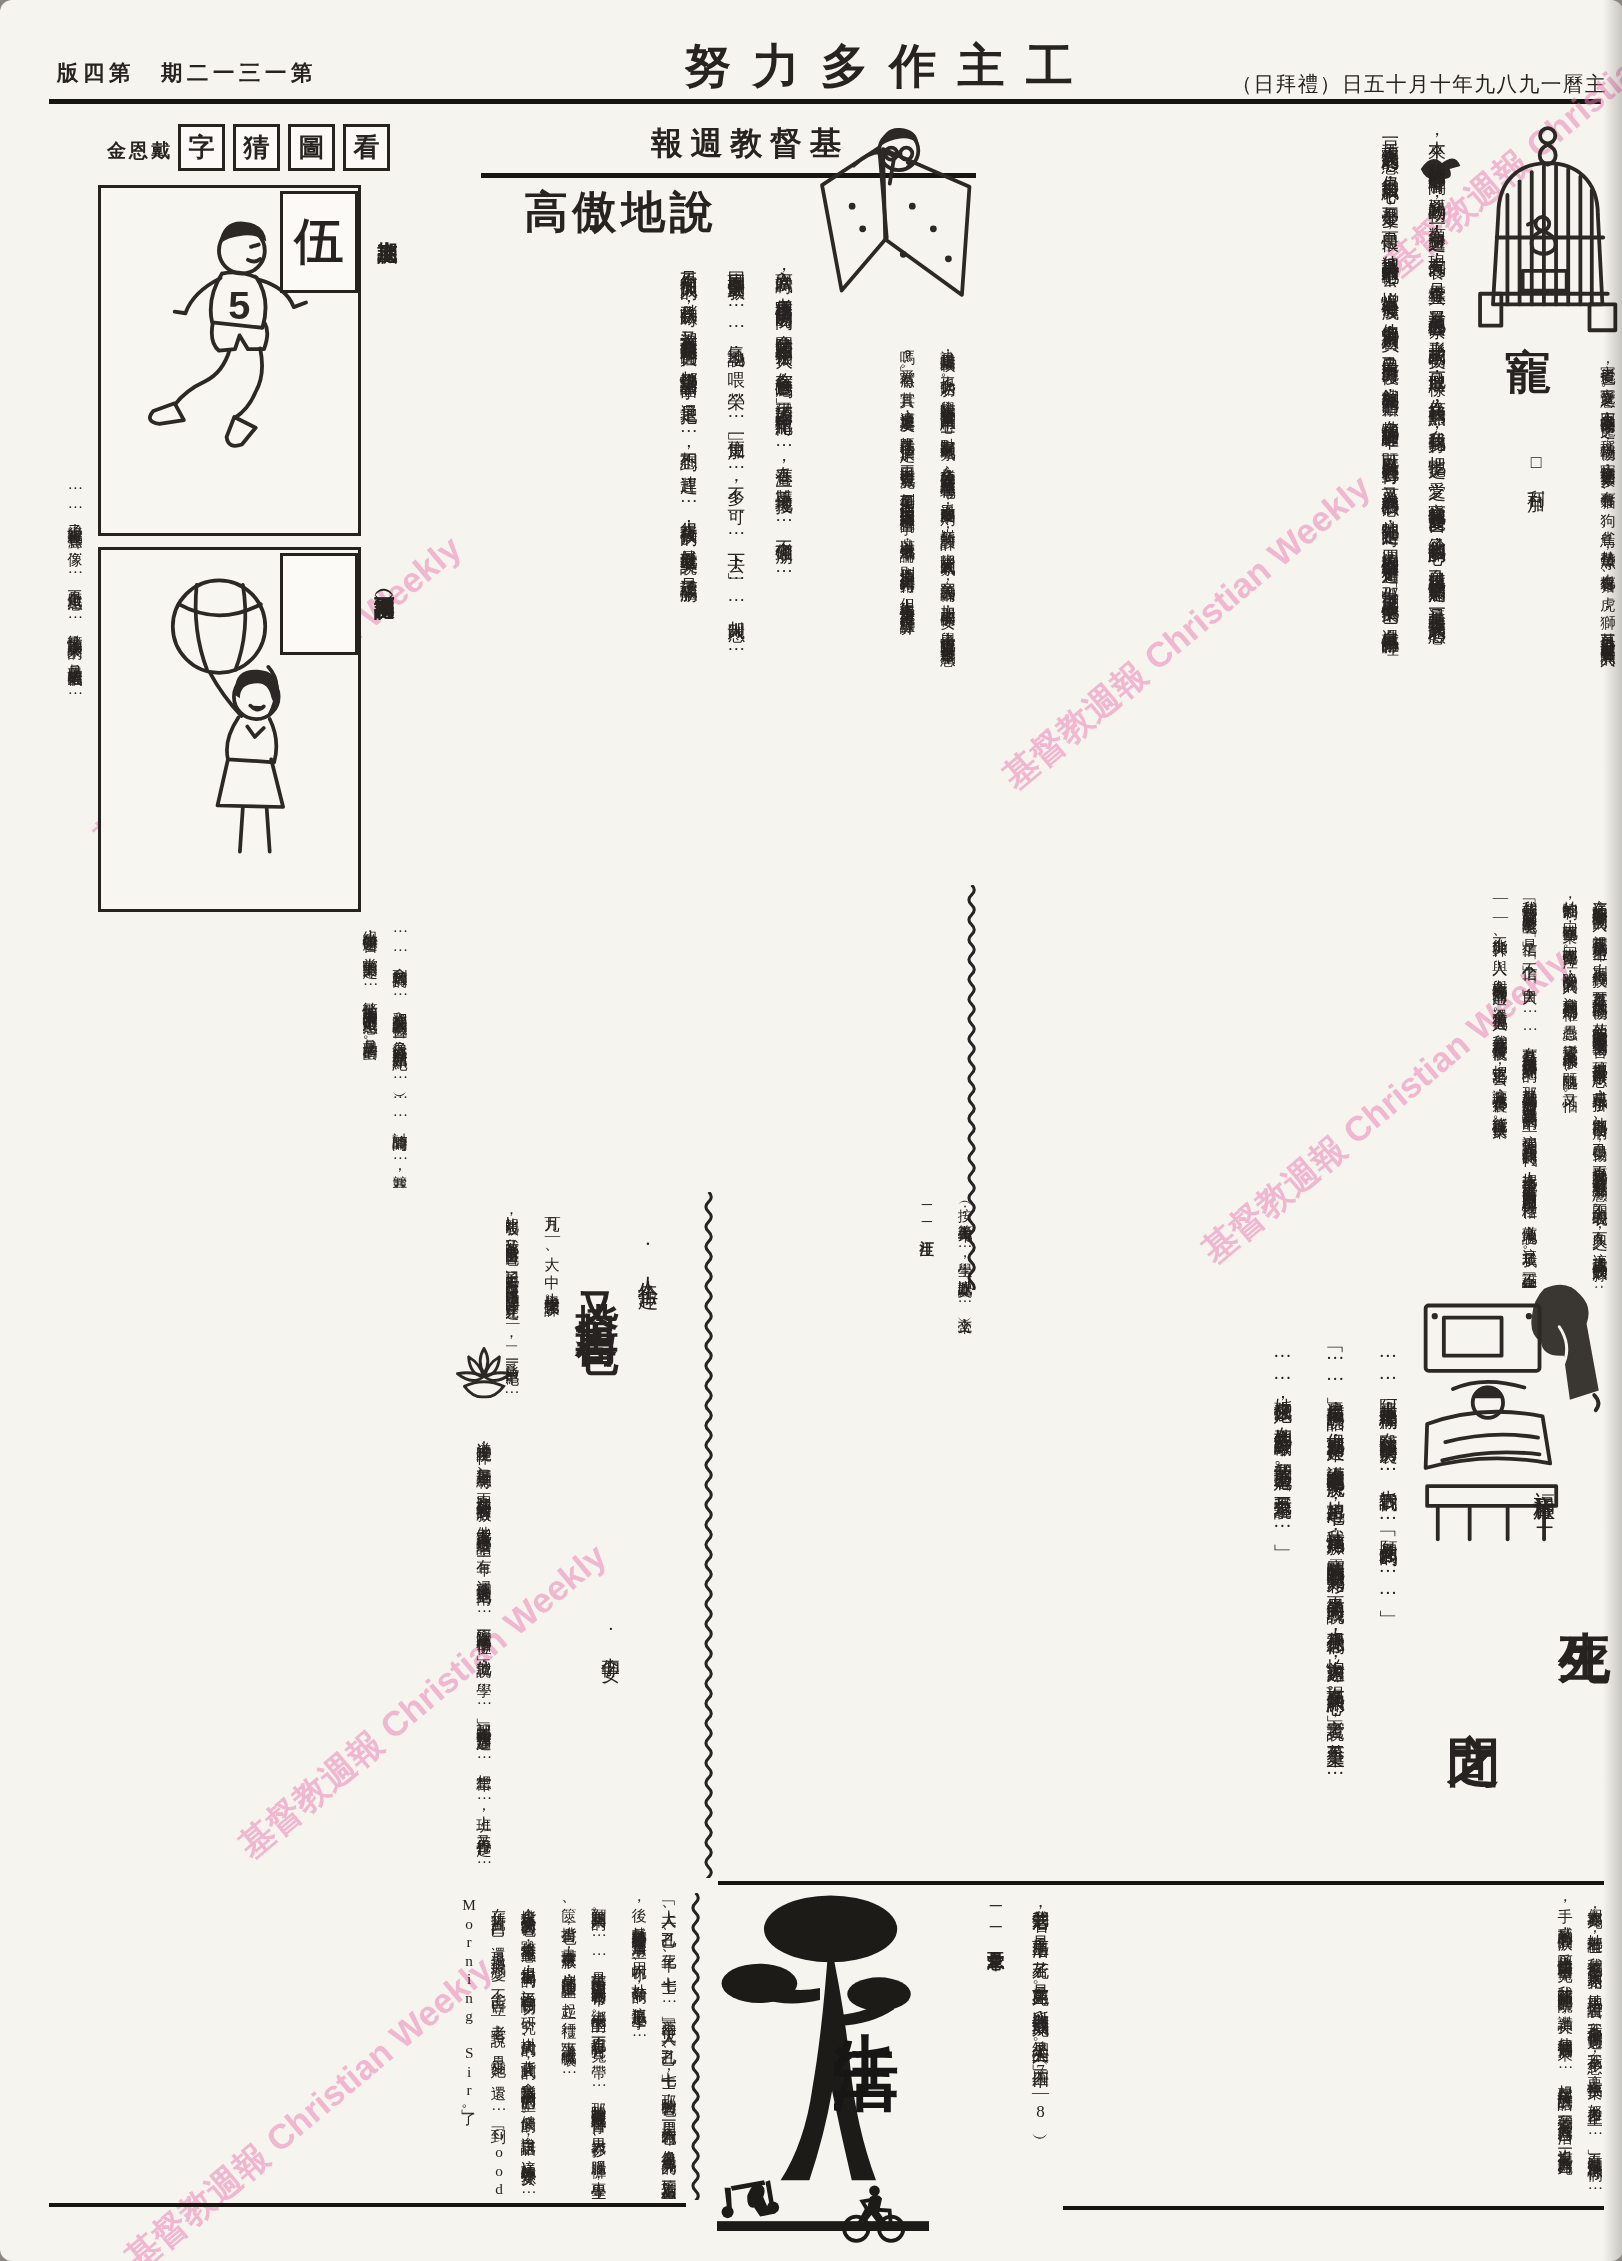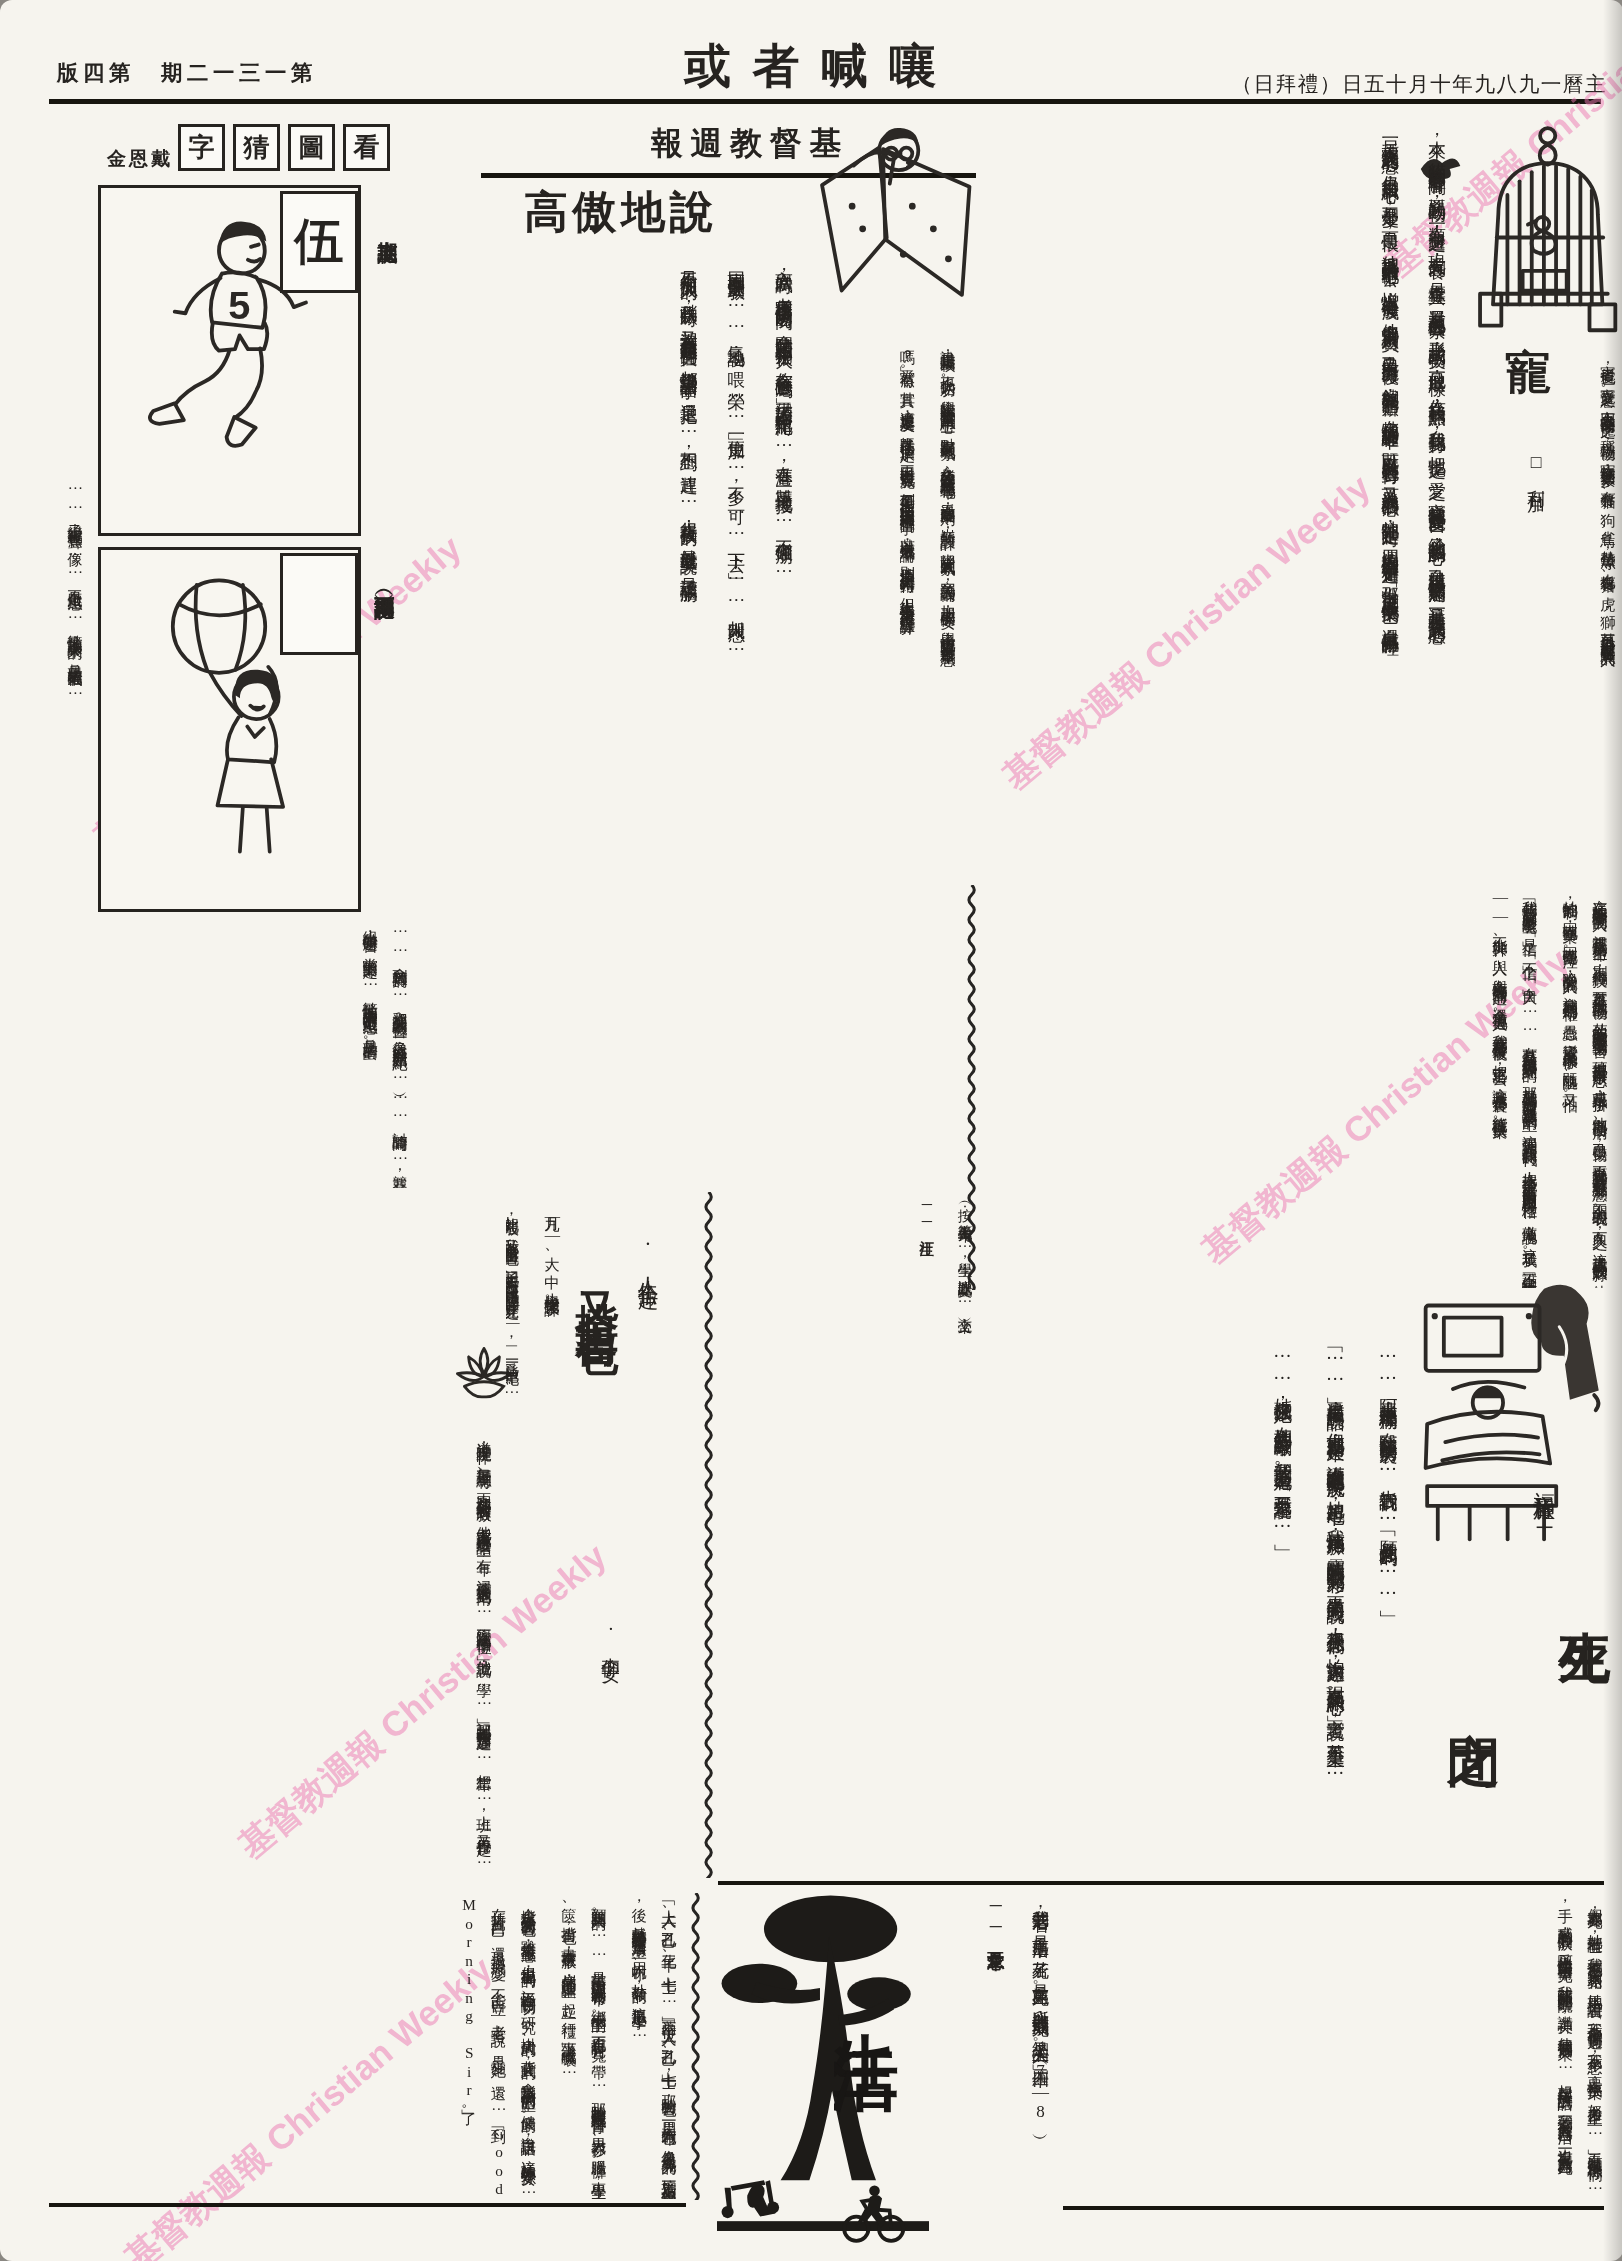--- a/index.html
+++ b/index.html
@@ -19,34 +19,34 @@
   svg{display:block;}
   .ill-stroke{stroke:#2b2825;stroke-width:5;fill:none;stroke-linecap:round;stroke-linejoin:round;}
 </style>
 </head>
 <body>
 
 <div id="paper">
 
   <div class="abs" style="left:57px;top:58px;width:321px;height:34px;font-size:21.4px;font-weight:bold;letter-spacing:4.6px;">版四第　期二一三一第</div>
 
-  <div class="abs" style="left:684px;top:35px;width:359px;height:69px;font-size:47px;font-weight:bold;letter-spacing:21.4px;white-space:nowrap;">或者喊嚷</div>
+  <div class="abs" style="left:684px;top:35px;width:359px;height:69px;font-size:47px;font-weight:bold;letter-spacing:21.4px;white-space:nowrap;">努力多作主工</div>
 
   <div class="abs" style="left:1176px;top:70px;width:431px;height:31px;font-size:20.6px;letter-spacing:1.5px;text-align:right;">（日拜禮）日五十月十年九八九一曆主</div>
 
   <div class="abs rule" style="left:49px;top:99px;width:1552px;height:5.3px;"></div>
 
   <span class="abs wm" style="left:1375px;top:252px;">基督教週報 Christian Weekly</span>
   <span class="abs wm" style="left:84px;top:825px;">基督教週報 Christian Weekly</span>
   <span class="abs wm" style="left:993px;top:764px;">基督教週報 Christian Weekly</span>
   <span class="abs wm" style="left:229px;top:1833px;">基督教週報 Christian Weekly</span>
   <span class="abs wm" style="left:115px;top:2246px;">基督教週報 Christian Weekly</span>
   <span class="abs wm" style="left:1192px;top:1238px;">基督教週報 Christian Weekly</span>
 
-  <div class="abs" style="left:107px;top:146px;width:92px;height:24.4px;font-size:19px;font-weight:bold;letter-spacing:3.1px;">金恩戴</div>
+  <div class="abs" style="left:107px;top:138px;width:92px;height:24.4px;font-size:19px;font-weight:bold;letter-spacing:3.1px;">金恩戴</div>
 
   <div class="abs card" style="left:178px;top:124px;width:41px;height:41px;">
     <span style="font-size:26px;font-weight:bold;">字</span>
   </div>
   <div class="abs card" style="left:233px;top:124px;width:41px;height:41px;">
     <span style="font-size:26px;font-weight:bold;">猜</span>
   </div>
   <div class="abs card" style="left:288px;top:124px;width:41px;height:41px;">
     <span style="font-size:26px;font-weight:bold;">圖</span>
   </div>

